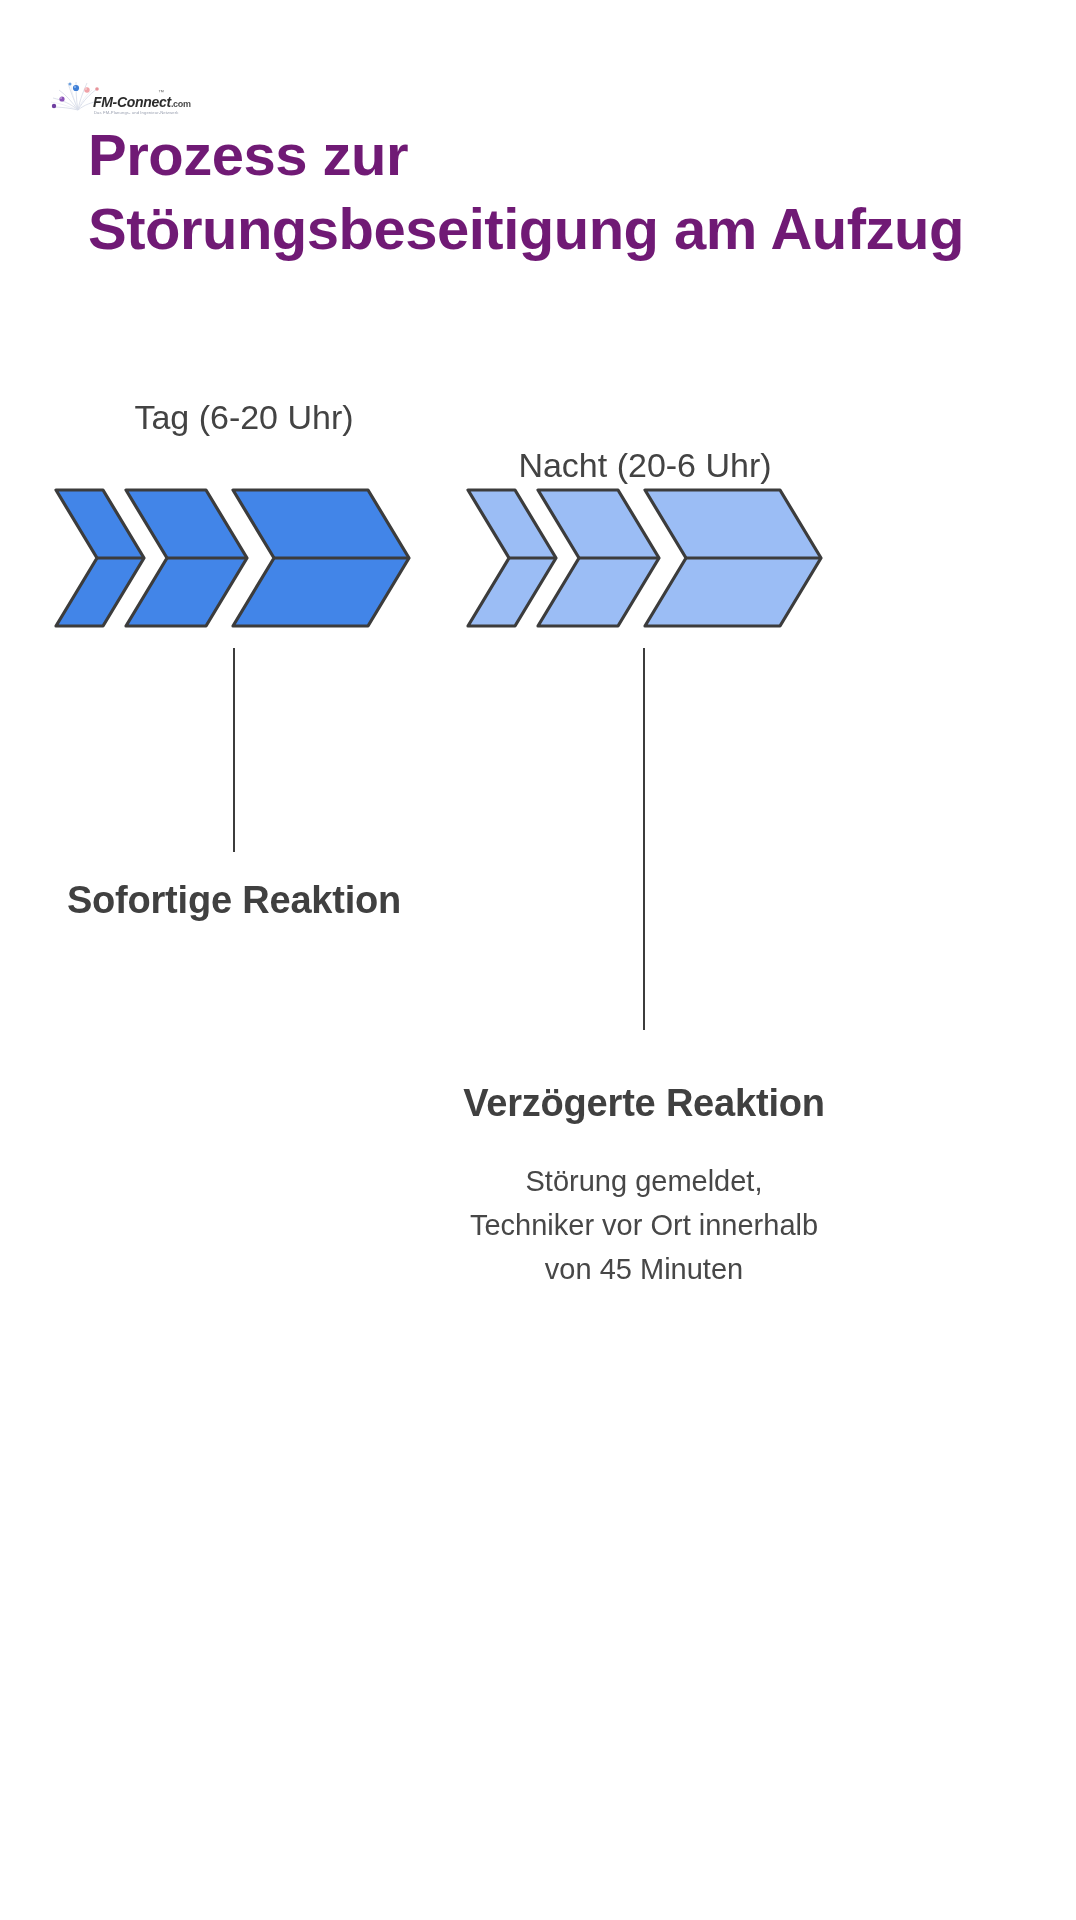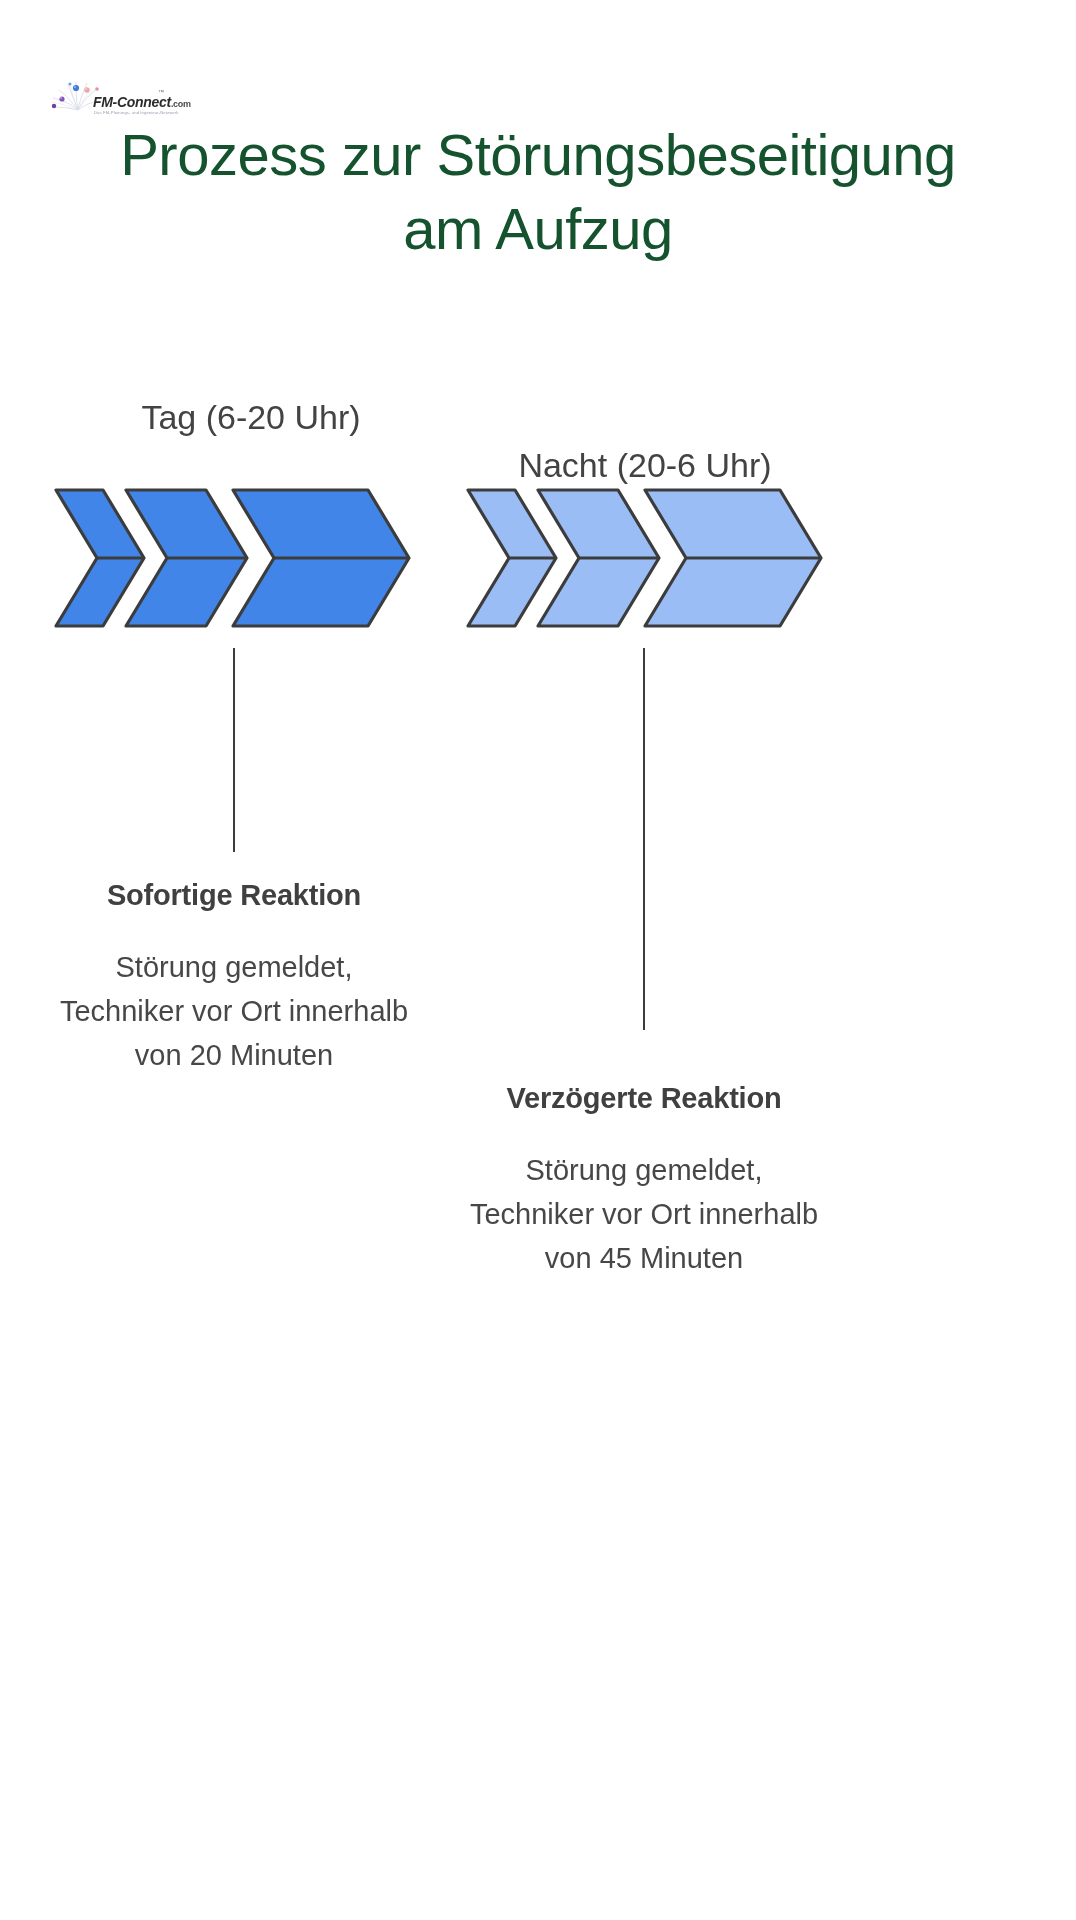--- a/index.html
+++ b/index.html
@@ -64,37 +64,36 @@
     white-space: nowrap;
     letter-spacing: 0.1px;
   }
 
   
   .title {
     position: absolute;
     left: 88px;
     top: 118px;
     width: 900px;
-    text-align: center;
     font-size: 58px;
-    font-weight: normal;
+    font-weight: bold;
     line-height: 1.28;
-    color: #14532d;
+    color: #701a75;
     letter-spacing: -0.5px;
   }
 
   
   .column-header {
     position: absolute;
     font-size: 34px;
     color: #434343;
     text-align: center;
     white-space: nowrap;
   }
-  #hdr-day   { left: 16px;   top: 398px; width: 470px; }
+  #hdr-day   { left: 9px;   top: 398px; width: 470px; }
   #hdr-night { left: 410px; top: 398px; width: 470px; margin-top: 48px; }
 
   
   .chevrons {
     position: absolute;
     height: 140px;
   }
   #chev-day   { left: 54px;  top: 488px; }
   #chev-night { left: 466px; top: 488px; }
 
@@ -106,21 +105,21 @@
   }
   #line-day   { left: 233px; top: 648px;  height: 204px; }
   #line-night { left: 643px; top: 648px;  height: 382px; }
 
   
   .block { position: absolute; text-align: center; }
   #block-day   { left: 34px;  top: 878px;  width: 400px; }
   #block-night { left: 444px; top: 1081px; width: 400px; }
 
   .block-title {
-    font-size: 29px;
+    font-size: 38px;
     font-weight: bold;
     color: #404040;
     line-height: 1.2;
     margin-bottom: 32px;
     letter-spacing: -0.2px;
   }
   .block-body {
     font-size: 29px;
     color: #474747;
     line-height: 1.52;
@@ -191,19 +190,18 @@
     <line x1="113" y1="70" x2="193" y2="70"></line>
     <line x1="220" y1="70" x2="355" y2="70"></line>
   </g>
 </svg>
 
 <div class="connector" id="line-day"></div>
 <div class="connector" id="line-night"></div>
 
 <div class="block" id="block-day">
   <div class="block-title">Sofortige Reaktion</div>
-  <div class="block-body">Störung gemeldet, Techniker vor Ort innerhalb von 20 Minuten</div>
 </div>
 
 <div class="block" id="block-night">
   <div class="block-title">Verzögerte Reaktion</div>
   <div class="block-body">Störung gemeldet, Techniker vor Ort innerhalb von 45 Minuten</div>
 </div>
 
 </body></html>

